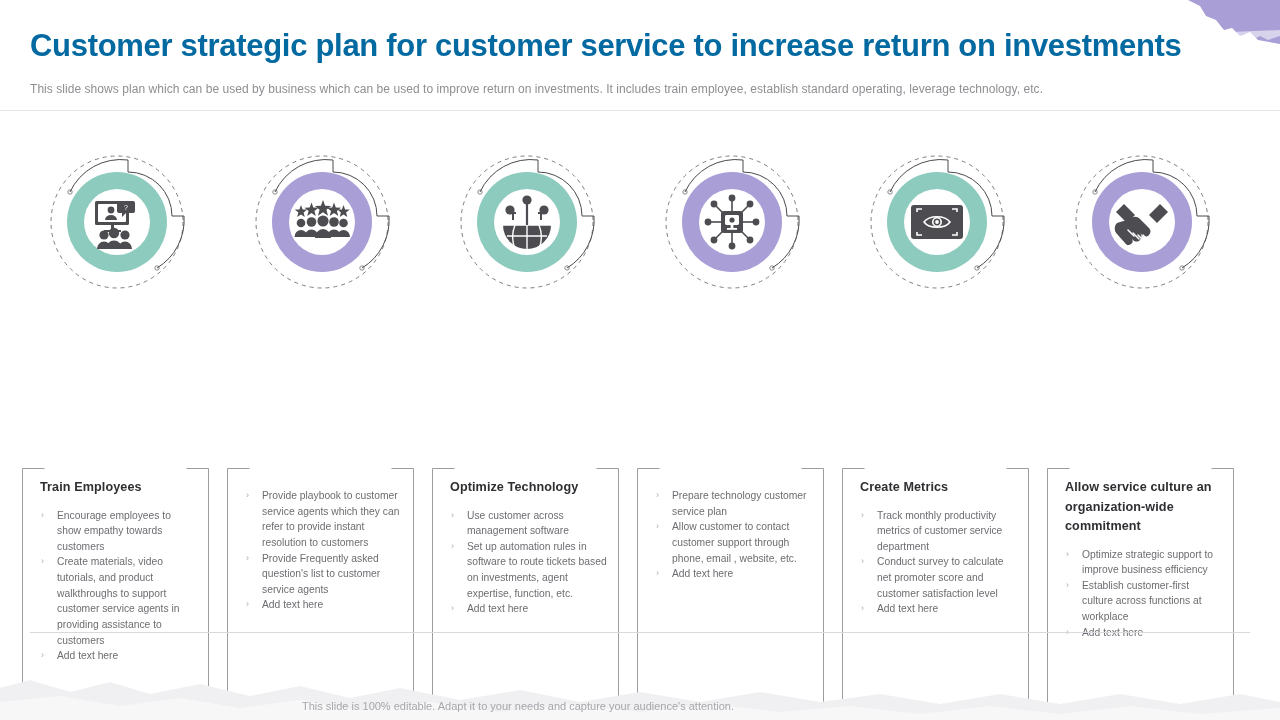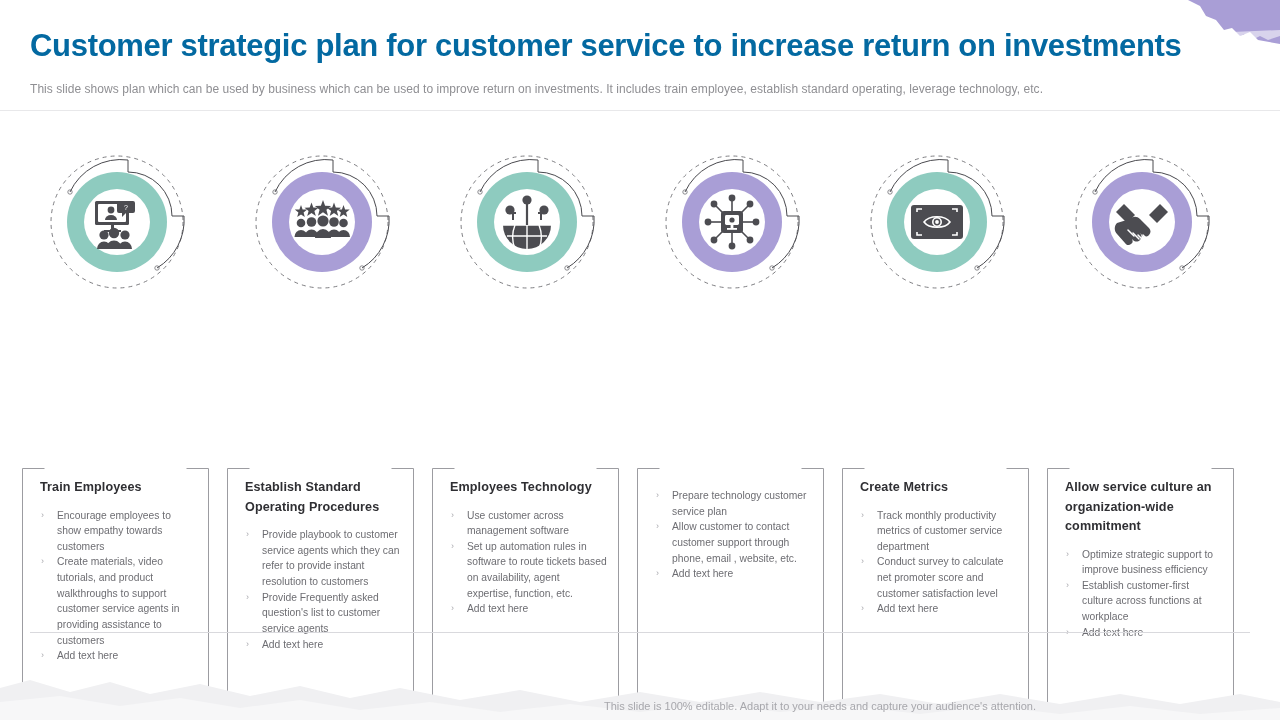--- a/index.html
+++ b/index.html
@@ -63,21 +63,21 @@
   
   .down-chev { position:absolute; top:566px; width:205px; text-align:center; }
   .down-chev svg { display:block; margin:0 auto; }
 
   
   .base-rule { position:absolute; left:30px; top:632px; width:1220px; height:1px; background:#d9d9dd; }
 
   
   .footer-brush { position:absolute; left:0; bottom:0; width:1280px; height:62px; overflow:hidden; }
   .footer-text {
-    position:absolute; left:0; bottom:8px; width:1036px; text-align:right;
+    position:absolute; left:0; bottom:8px; width:1036px; text-align:center;
     font-size:11px; color:#a7a7ac;
   }
 </style>
 </head>
 <body>
 
 <div id="slide">
 
   <div class="brush-tr">
     <svg width="92" height="44" viewBox="0 0 92 44">
@@ -183,21 +183,20 @@
     </g>
             </g>
   </svg>
     </div>
     <div class="card">
       <div class="card-frame"><svg width="187" height="260" viewBox="0 0 187 260">
     <path d="M0.5,0.5 h22 M164.5,0.5 h22" stroke="#9c9ca1" stroke-width="1" fill="none"></path>
     <path d="M0.5,0.5 v259 h186 v-259" stroke="#9c9ca1" stroke-width="1" fill="none"></path>
   </svg></div>
       <div class="card-inner">
-        <div class="card-title">Establish Standard Operating Procedures</div>
         <ul class="bullets">
               <li>
        <span class="chev">›</span>
        <span>Provide  playbook to customer service agents which they can refer to provide  instant resolution to customers</span>
      </li>
               <li>
        <span class="chev">›</span>
        <span>Provide  Frequently asked question's list to customer service agents</span>
      </li>
               <li>
@@ -247,29 +246,29 @@
     </g>
             </g>
   </svg>
     </div>
     <div class="card">
       <div class="card-frame"><svg width="187" height="260" viewBox="0 0 187 260">
     <path d="M0.5,0.5 h22 M164.5,0.5 h22" stroke="#9c9ca1" stroke-width="1" fill="none"></path>
     <path d="M0.5,0.5 v259 h186 v-259" stroke="#9c9ca1" stroke-width="1" fill="none"></path>
   </svg></div>
       <div class="card-inner">
-        <div class="card-title">Employees Technology</div>
+        <div class="card-title">Optimize Technology</div>
         <ul class="bullets">
               <li>
        <span class="chev">›</span>
        <span>Use customer across management  software</span>
      </li>
               <li>
        <span class="chev">›</span>
-       <span> Set up automation rules in software to route tickets based on availability,  agent expertise, function, etc.</span>
+       <span> Set up automation rules in software to route tickets based on investments,  agent expertise, function, etc.</span>
      </li>
               <li>
        <span class="chev">›</span>
        <span>Add text here</span>
      </li>
             </ul>
       </div>
     </div>
     <div class="down-chev">
           <svg width="18" height="16" viewBox="0 0 18 16">

